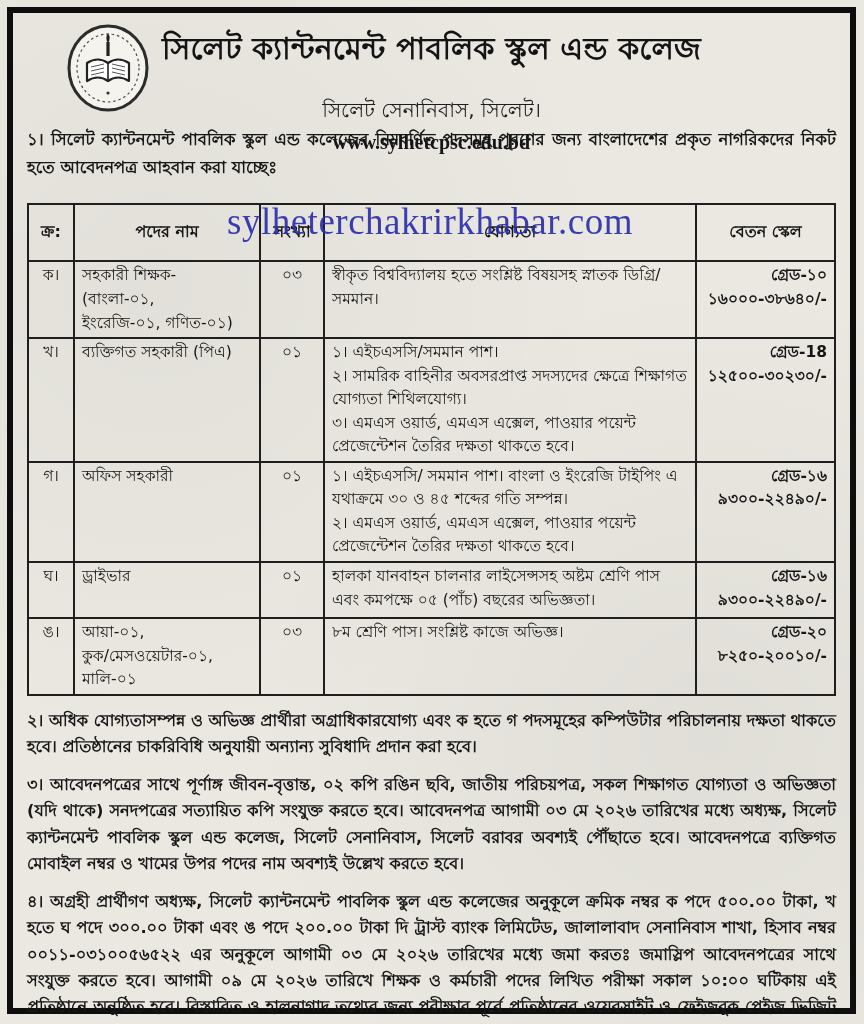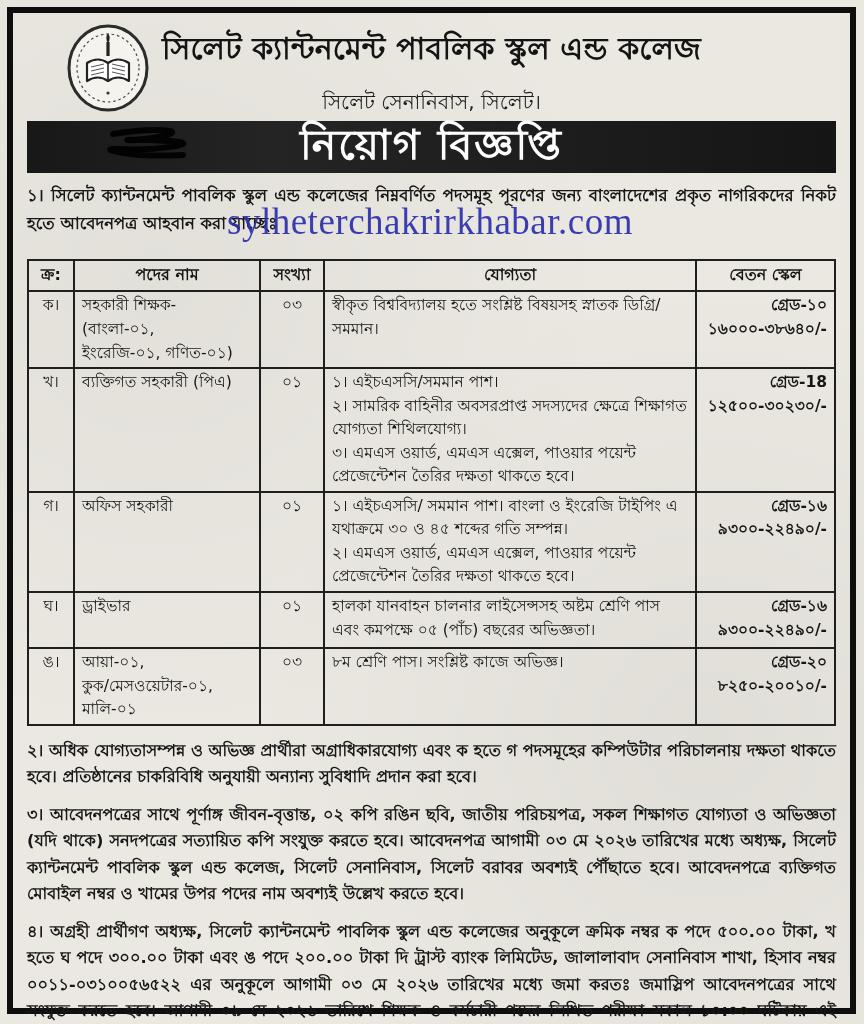--- a/index.html
+++ b/index.html
@@ -18,21 +18,21 @@
   }
   .content { position:absolute; inset:0; padding:4px 12px 0 12px; }
 
   
   .header-row { position:relative; height:100px; }
   .logo {
     position:absolute; left:40px; top:6px; width:86px; height:90px;
   }
   .org-block { text-align:center; padding-top:8px; }
   .org-name { font-size:30px; font-weight:bold; letter-spacing:.2px; color:#141414; }
-  .org-addr { font-size:20px; margin-top:11px; color:#1d1d1d; }
+  .org-addr { font-size:20px; margin-top:19px; color:#1d1d1d; }
   .org-web  { font-size:20px; font-weight:bold; margin-top:3px;
               font-family:"Liberation Serif","DejaVu Serif",serif; color:#161616; }
 
   
   .banner {
     position:relative; margin:4px 2px 0 2px; height:52px;
     background:linear-gradient(90deg,#181818,#242424 30%,#1c1c1c 70%,#151515);
     display:flex; align-items:center; justify-content:center;
   }
   .banner-title { color:#fdfdfd; font-size:41px; font-weight:bold; letter-spacing:2px; line-height:1; padding-bottom:4px; }
@@ -46,21 +46,21 @@
   .watermark {
     position:absolute; left:0; right:4px; top:200px; text-align:center;
     font-family:"Liberation Serif","DejaVu Serif",serif;
     font-size:37px; z-index:6; pointer-events:none; opacity:.92; letter-spacing:.5px;
   }
 
   
   table.posts { width:calc(100% - 4px); margin:0 2px; border-collapse:collapse;
                 table-layout:fixed; font-size:15.5px; color:#161616; }
   table.posts th, table.posts td { border:2px solid #1f1f1f; padding:2px 7px; vertical-align:top; }
-  table.posts th { font-weight:bold; font-size:16px; text-align:center; height:24px; padding:1px 4px; }
+  table.posts th { font-weight:bold; font-size:16px; text-align:center; height:24px; padding:14px 4px; }
   table.posts td { line-height:1.52; }
   td.c { text-align:center; }
   .pre { white-space:pre-line; }
   td.pay { text-align:right; font-weight:600; }
 
   
   .note { margin:12px 2px 0 2px; font-size:16.2px; line-height:1.62;
           text-align:justify; font-weight:700; color:#171717; }
 </style>
 </head>
@@ -91,26 +91,20 @@
           </g>
           <circle cx="43" cy="70" r="1.6" fill="#333"></circle>
         </svg>
         <div class="org-block">
           <div class="org-name">সিলেট ক্যান্টনমেন্ট পাবলিক স্কুল এন্ড কলেজ</div>
           <div class="org-addr">সিলেট সেনানিবাস, সিলেট।</div>
           <div class="org-web">www.sylhetcpsc.edu.bd</div>
         </div>
       </div>
 
-      <div class="banner">
-        <svg class="banner-scribble" width="150" height="42" viewBox="0 0 150 42" aria-hidden="true">
-          <path d="M28 8 C70 1 108 4 74 11 C38 18 22 11 84 15 C126 18 66 25 32 23 C10 22 44 32 98 29" stroke="#000" stroke-width="6" fill="none" stroke-linecap="round" opacity="0.9"></path>
-        </svg>
-        <div class="banner-title">নিয়োগ বিজ্ঞপ্তি</div>
-      </div>
 
       <div class="intro">১। সিলেট ক্যান্টনমেন্ট পাবলিক স্কুল এন্ড কলেজের নিম্নবর্ণিত পদসমূহ পূরণের জন্য বাংলাদেশের প্রকৃত নাগরিকদের নিকট হতে আবেদনপত্র আহবান করা যাচ্ছেঃ</div>
 
       <table class="posts">
         <colgroup>
           <col style="width:46px">
             <col style="width:186px">
             <col style="width:64px">
             <col style="width:372px">
             <col>

